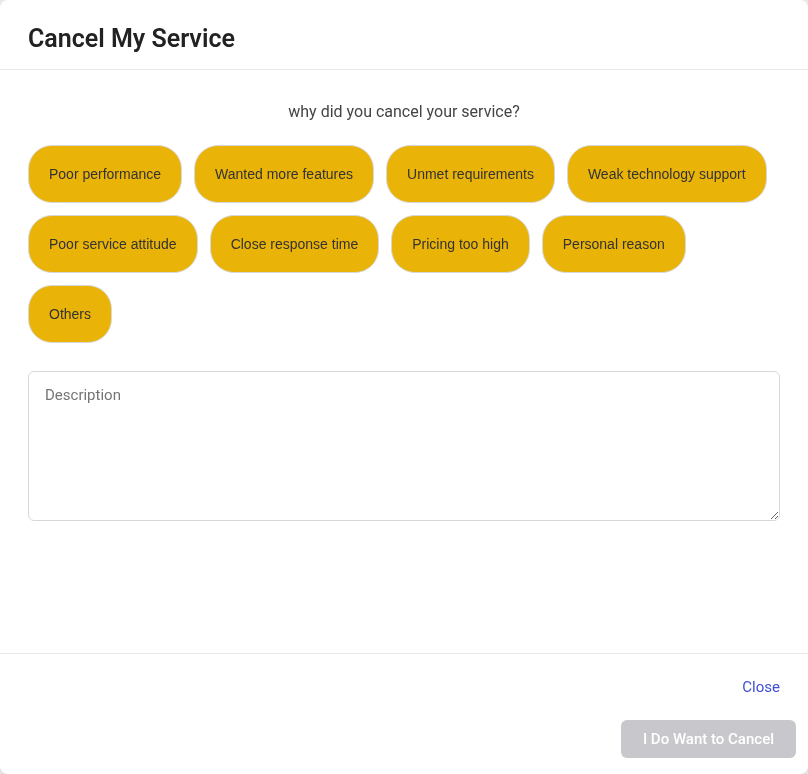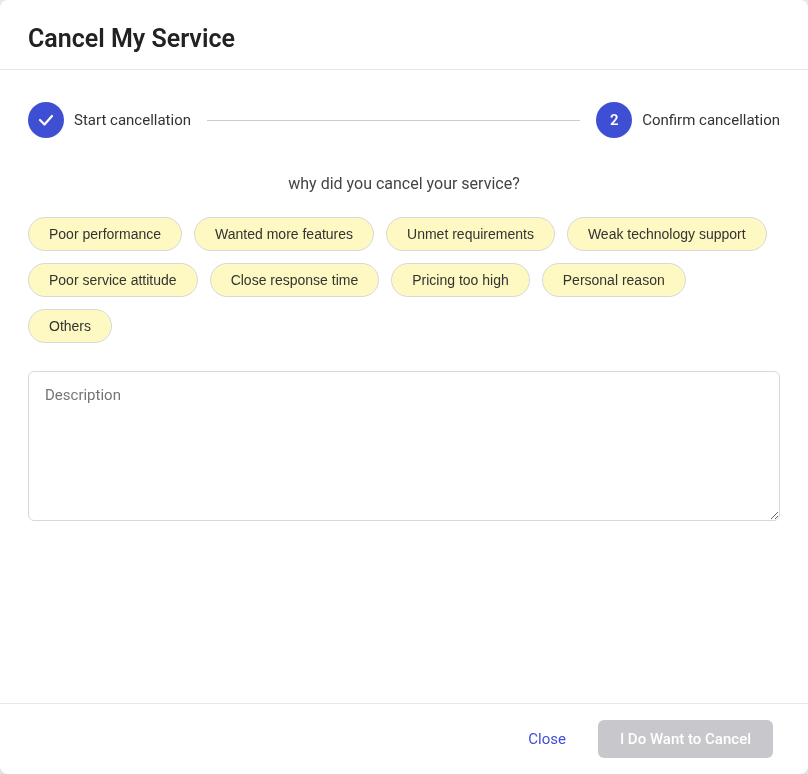--- a/index.html
+++ b/index.html
@@ -106,24 +106,24 @@
 
     
     .chips-container {
       display: flex;
       flex-wrap: wrap;
       gap: 12px;
       margin-bottom: 28px;
     }
 
     .chip {
-      background: #fef9c3;
+      background: #eab308;
       border: 1px solid #d8d8d8;
       border-radius: 24px;
-      padding: 8px 20px;
+      padding: 20px 20px;
       font-size: 14px;
       color: #333333;
       cursor: pointer;
       transition: background 0.15s;
       white-space: nowrap;
     }
 
     
     .description-textarea {
       width: 100%;
@@ -133,26 +133,27 @@
       padding: 14px 16px;
       font-size: 15px;
       color: #aaaaaa;
       resize: vertical;
       outline: none;
       font-family: inherit;
     }
 
     
     .modal-footer {
-      padding: 16px 35px;
-      display: flex;
-      align-items: center;
+      padding: 16px 12px;
+      display: flex;
+      align-items: flex-end;
       justify-content: flex-end;
       gap: 16px;
       border-top: 1px solid #e8e8e8;
+      flex-direction: column;
     }
 
     .btn-close {
       background: none;
       border: none;
       color: #3f4fd4;
       font-size: 15px;
       cursor: pointer;
       padding: 8px 16px;
       font-family: inherit;
@@ -181,39 +182,20 @@
 
 <div class="modal">
 
   <div class="modal-header">
     <h2 class="modal-title">Cancel My Service</h2>
   </div>
 
   <div class="modal-body">
 
     
-    <div class="stepper">
-      <div class="step">
-        <div class="step-circle completed">
-          <svg class="check-svg" viewBox="0 0 18 18" fill="none">
-            <path d="M3 9l4.5 4.5L15 5" stroke="white" stroke-width="2.2" stroke-linecap="round" stroke-linejoin="round"></path>
-          </svg>
-        </div>
-        <span class="step-label">Start cancellation</span>
-      </div>
-
-      <div class="step-line"></div>
-
-      <div class="step">
-        <div class="step-circle active">
-          <span>2</span>
-        </div>
-        <span class="step-label">Confirm cancellation</span>
-      </div>
-    </div>
 
     
 
     
     <p class="question-text">why did you cancel your service?</p>
 
     
     <div class="chips-container">
 
     <button class="chip">Poor performance</button>

